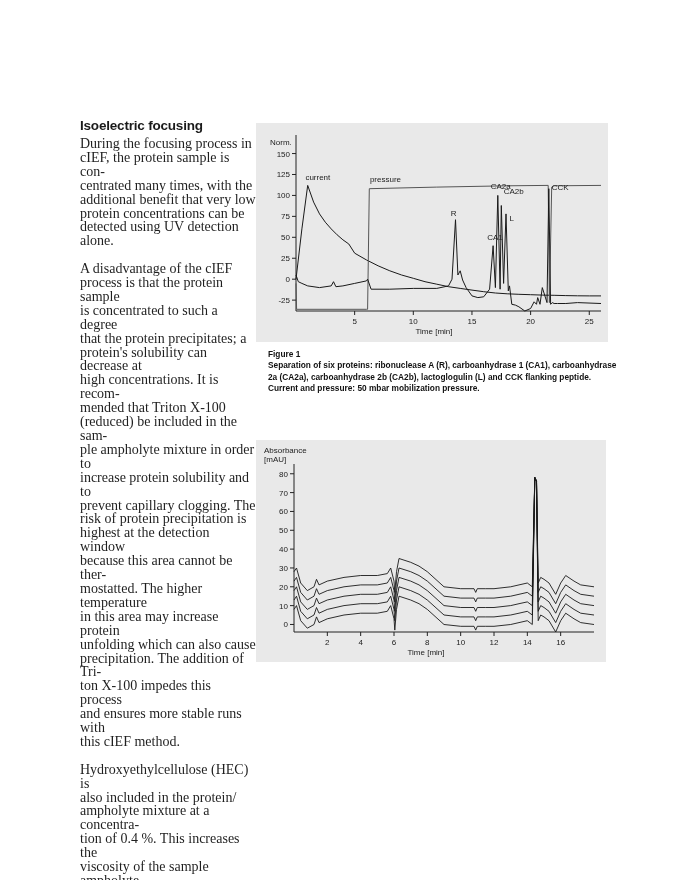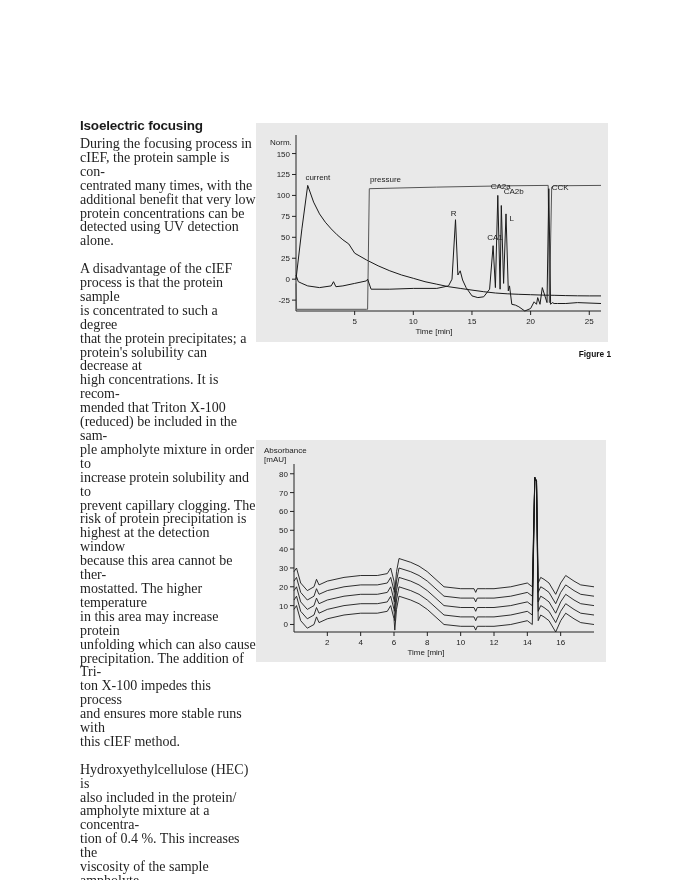--- a/index.html
+++ b/index.html
@@ -4,21 +4,21 @@
 <style>
   html, body { margin:0; padding:0; background:#ffffff; }
   body { width:680px; height:880px; position:relative; overflow:hidden; }
   .col-left { position:absolute; left:80px; top:118px; width:176px; }
   .heading { font-family:"Liberation Sans", sans-serif; font-weight:bold; font-size:13.5px; color:#1a1a1a; margin:0 0 4px 0; letter-spacing:-0.2px; }
   .para { font-family:"Liberation Serif", serif; font-size:14px; line-height:13.9px; color:#1f1f1f; margin:0 0 13.9px 0; white-space:pre-line; }
   .figbox { position:absolute; background:#e9e9e9; }
   #fig1 { left:256px; top:123px; width:352px; height:219px; }
   #fig2 { left:256px; top:440px; width:350px; height:222px; }
   svg text { font-family:"Liberation Sans", sans-serif; fill:#222; }
-  .caption { position:absolute; left:256px; width:355px; font-family:"Liberation Sans", sans-serif; font-size:8.3px; line-height:11.4px; color:#111; font-weight:bold;text-align:right; }
+  .caption { position:absolute; left:268px; width:355px; font-family:"Liberation Sans", sans-serif; font-size:8.3px; line-height:11.4px; color:#111; font-weight:bold; }
   .caption .cap-title { display:block; }
   #cap1 { top:349px; }
   #cap2 { top:667px; }
 </style>
 </head>
 <body>
 
 <div class="col-left">
   <h2 class="heading">Isoelectric focusing</h2>
   <p class="para">During the focusing process in
@@ -111,20 +111,21 @@
       <text x="194.84615384615384" y="92.5320197044335" font-size="8">R</text>
       <text x="231.21153846153845" y="116.81773399014779" font-size="8">CA1</text>
       <text x="234.73076923076925" y="65.73399014778325" font-size="8">CA2a</text>
       <text x="247.6346153846154" y="70.75862068965516" font-size="8">CA2b</text>
       <text x="253.5" y="97.55665024630541" font-size="8">L</text>
       <text x="295.7307692307692" y="67.4088669950739" font-size="8">CCK</text>
     </svg>
 </div>
 <div class="caption" id="cap1">
   <span class="cap-title">Figure 1</span>
+  <span>Separation of six proteins: ribonuclease A (R), carboanhydrase 1 (CA1), carboanhydrase 2a (CA2a), carboanhydrase 2b (CA2b), lactoglogulin (L) and CCK flanking peptide. Current and pressure: 50 mbar mobilization pressure.</span>
 </div>
 
 <div class="figbox" id="fig2">
   <svg id="svg2" width="350" height="222">
       <line x1="38" y1="24" x2="38" y2="192" stroke="#222" stroke-width="1"></line>
       <line x1="38" y1="192" x2="338" y2="192" stroke="#222" stroke-width="1"></line>
       <line x1="34" y1="184.46511627906978" x2="38" y2="184.46511627906978" stroke="#222" stroke-width="1"></line>
       <text x="32" y="187.46511627906978" font-size="8" text-anchor="end">0</text>
       <line x1="34" y1="165.62790697674419" x2="38" y2="165.62790697674419" stroke="#222" stroke-width="1"></line>
       <text x="32" y="168.62790697674419" font-size="8" text-anchor="end">10</text>

